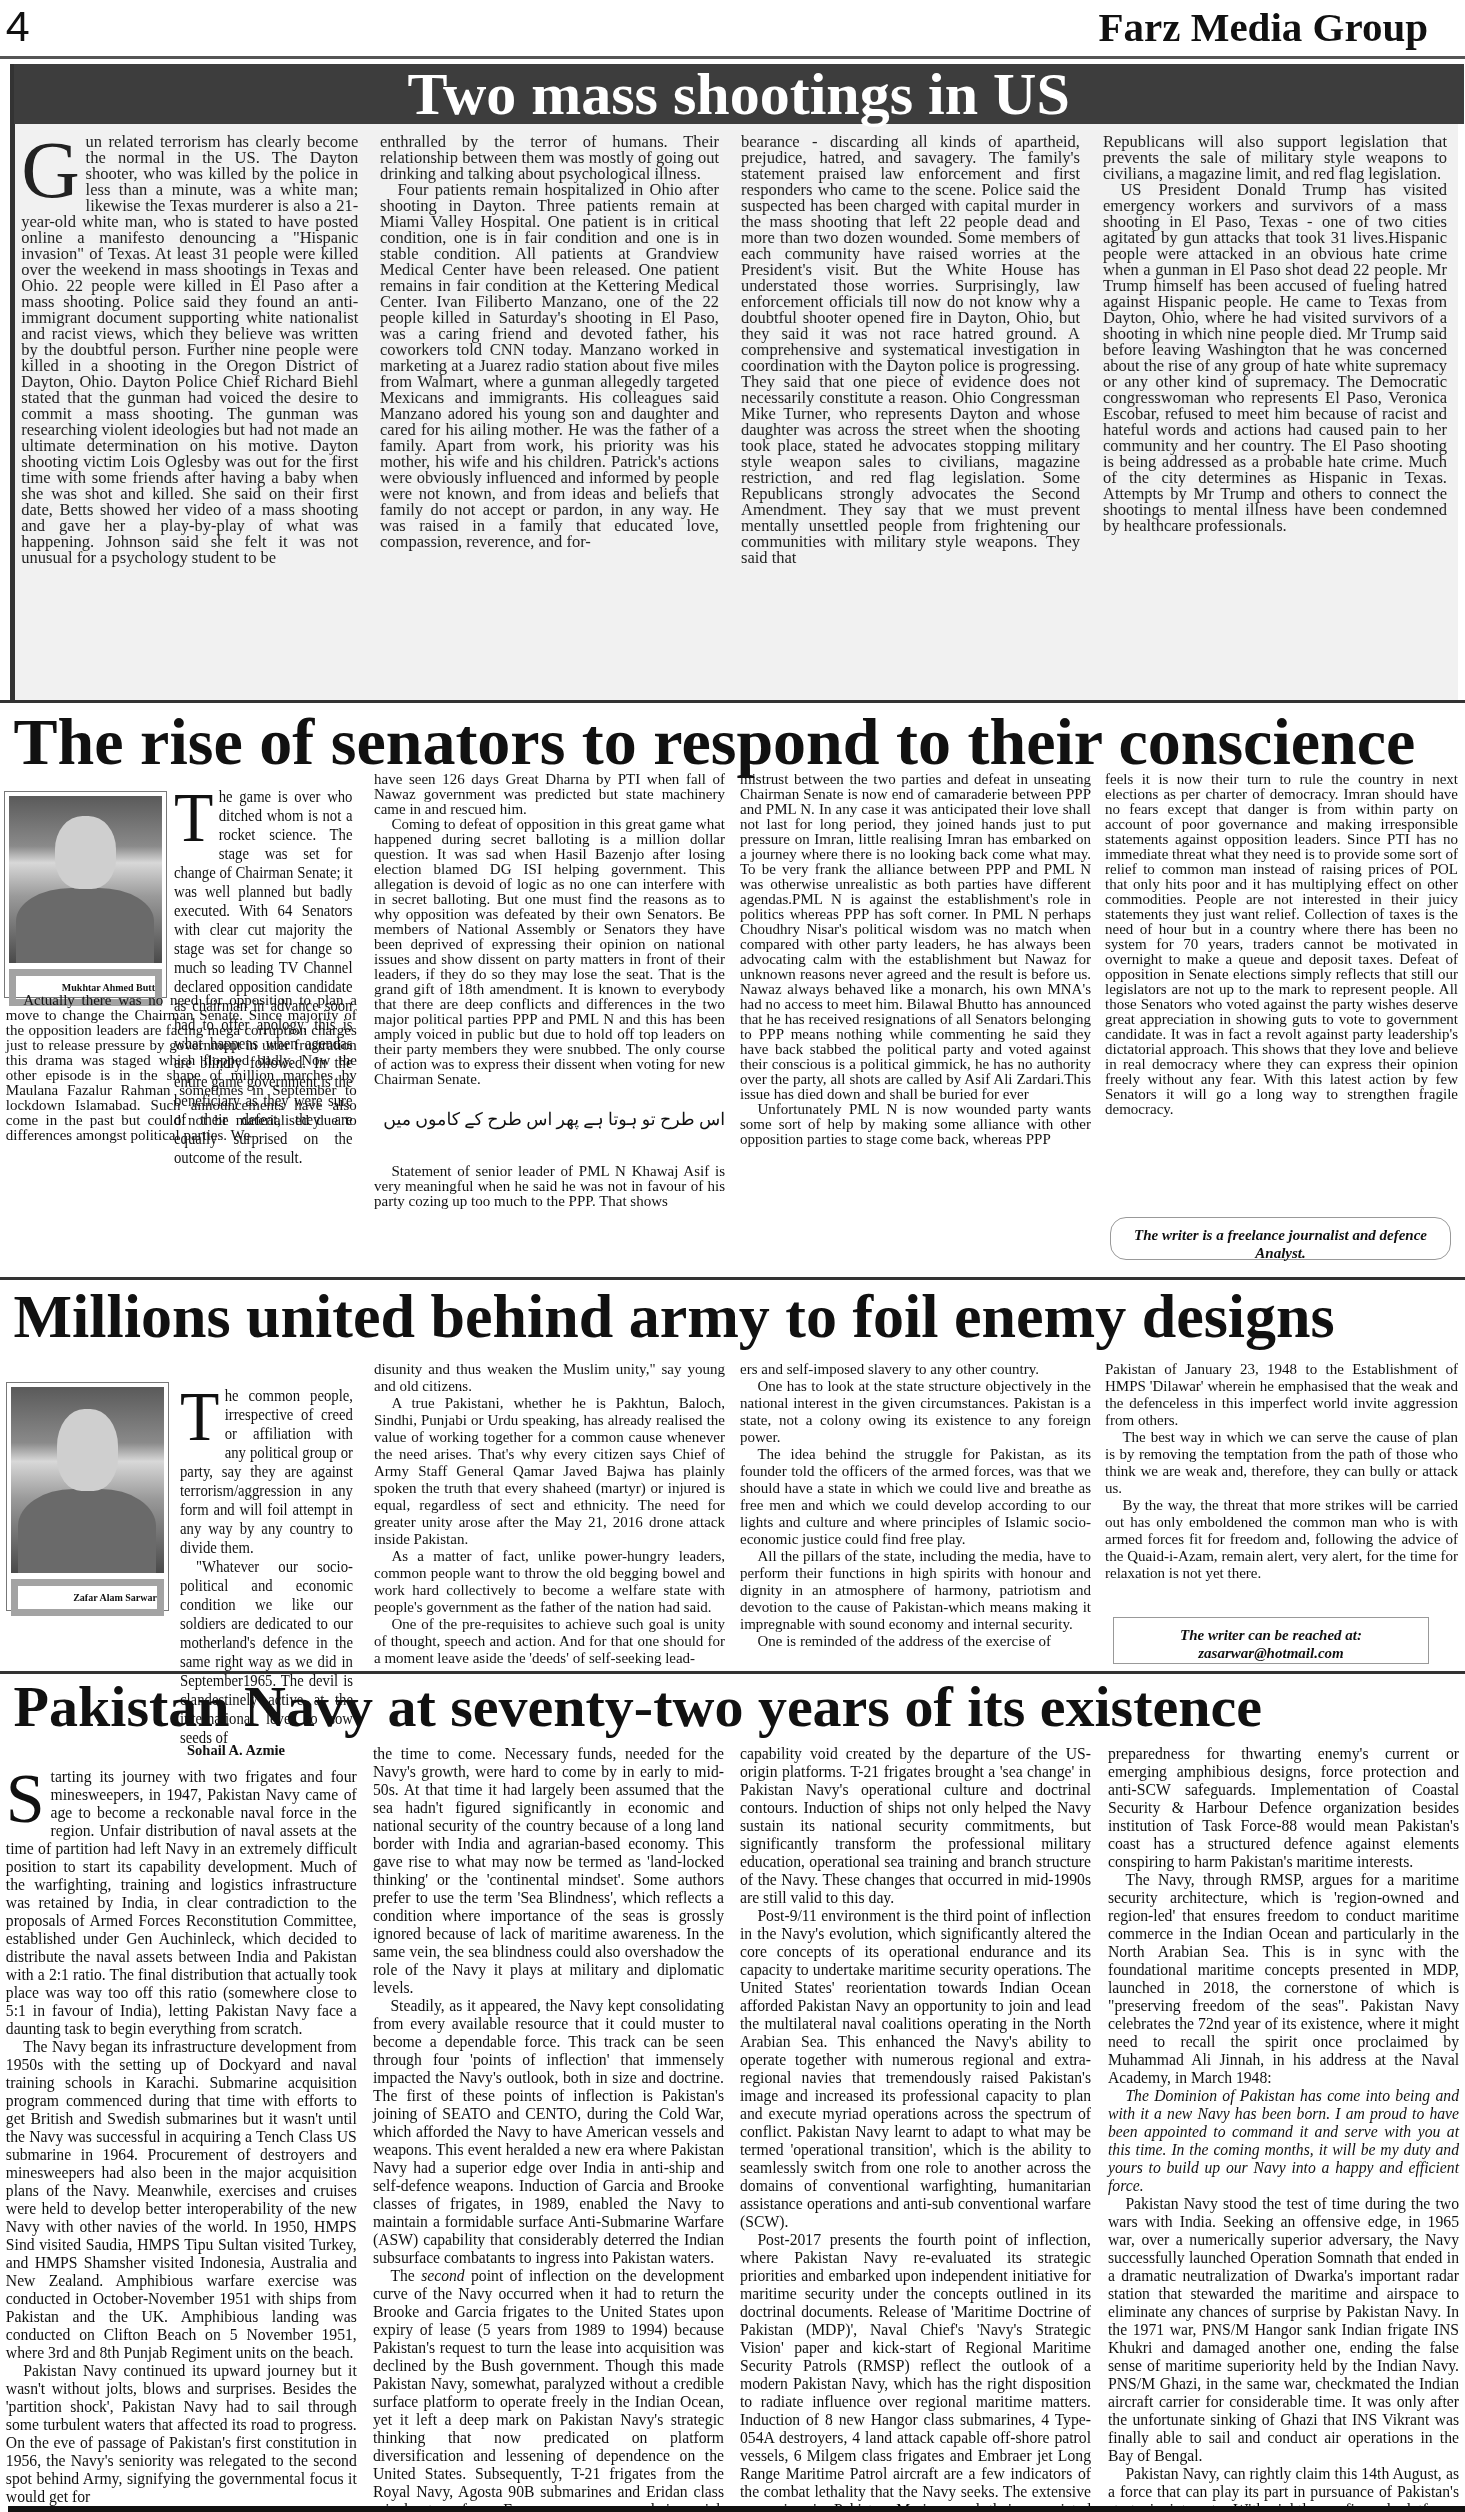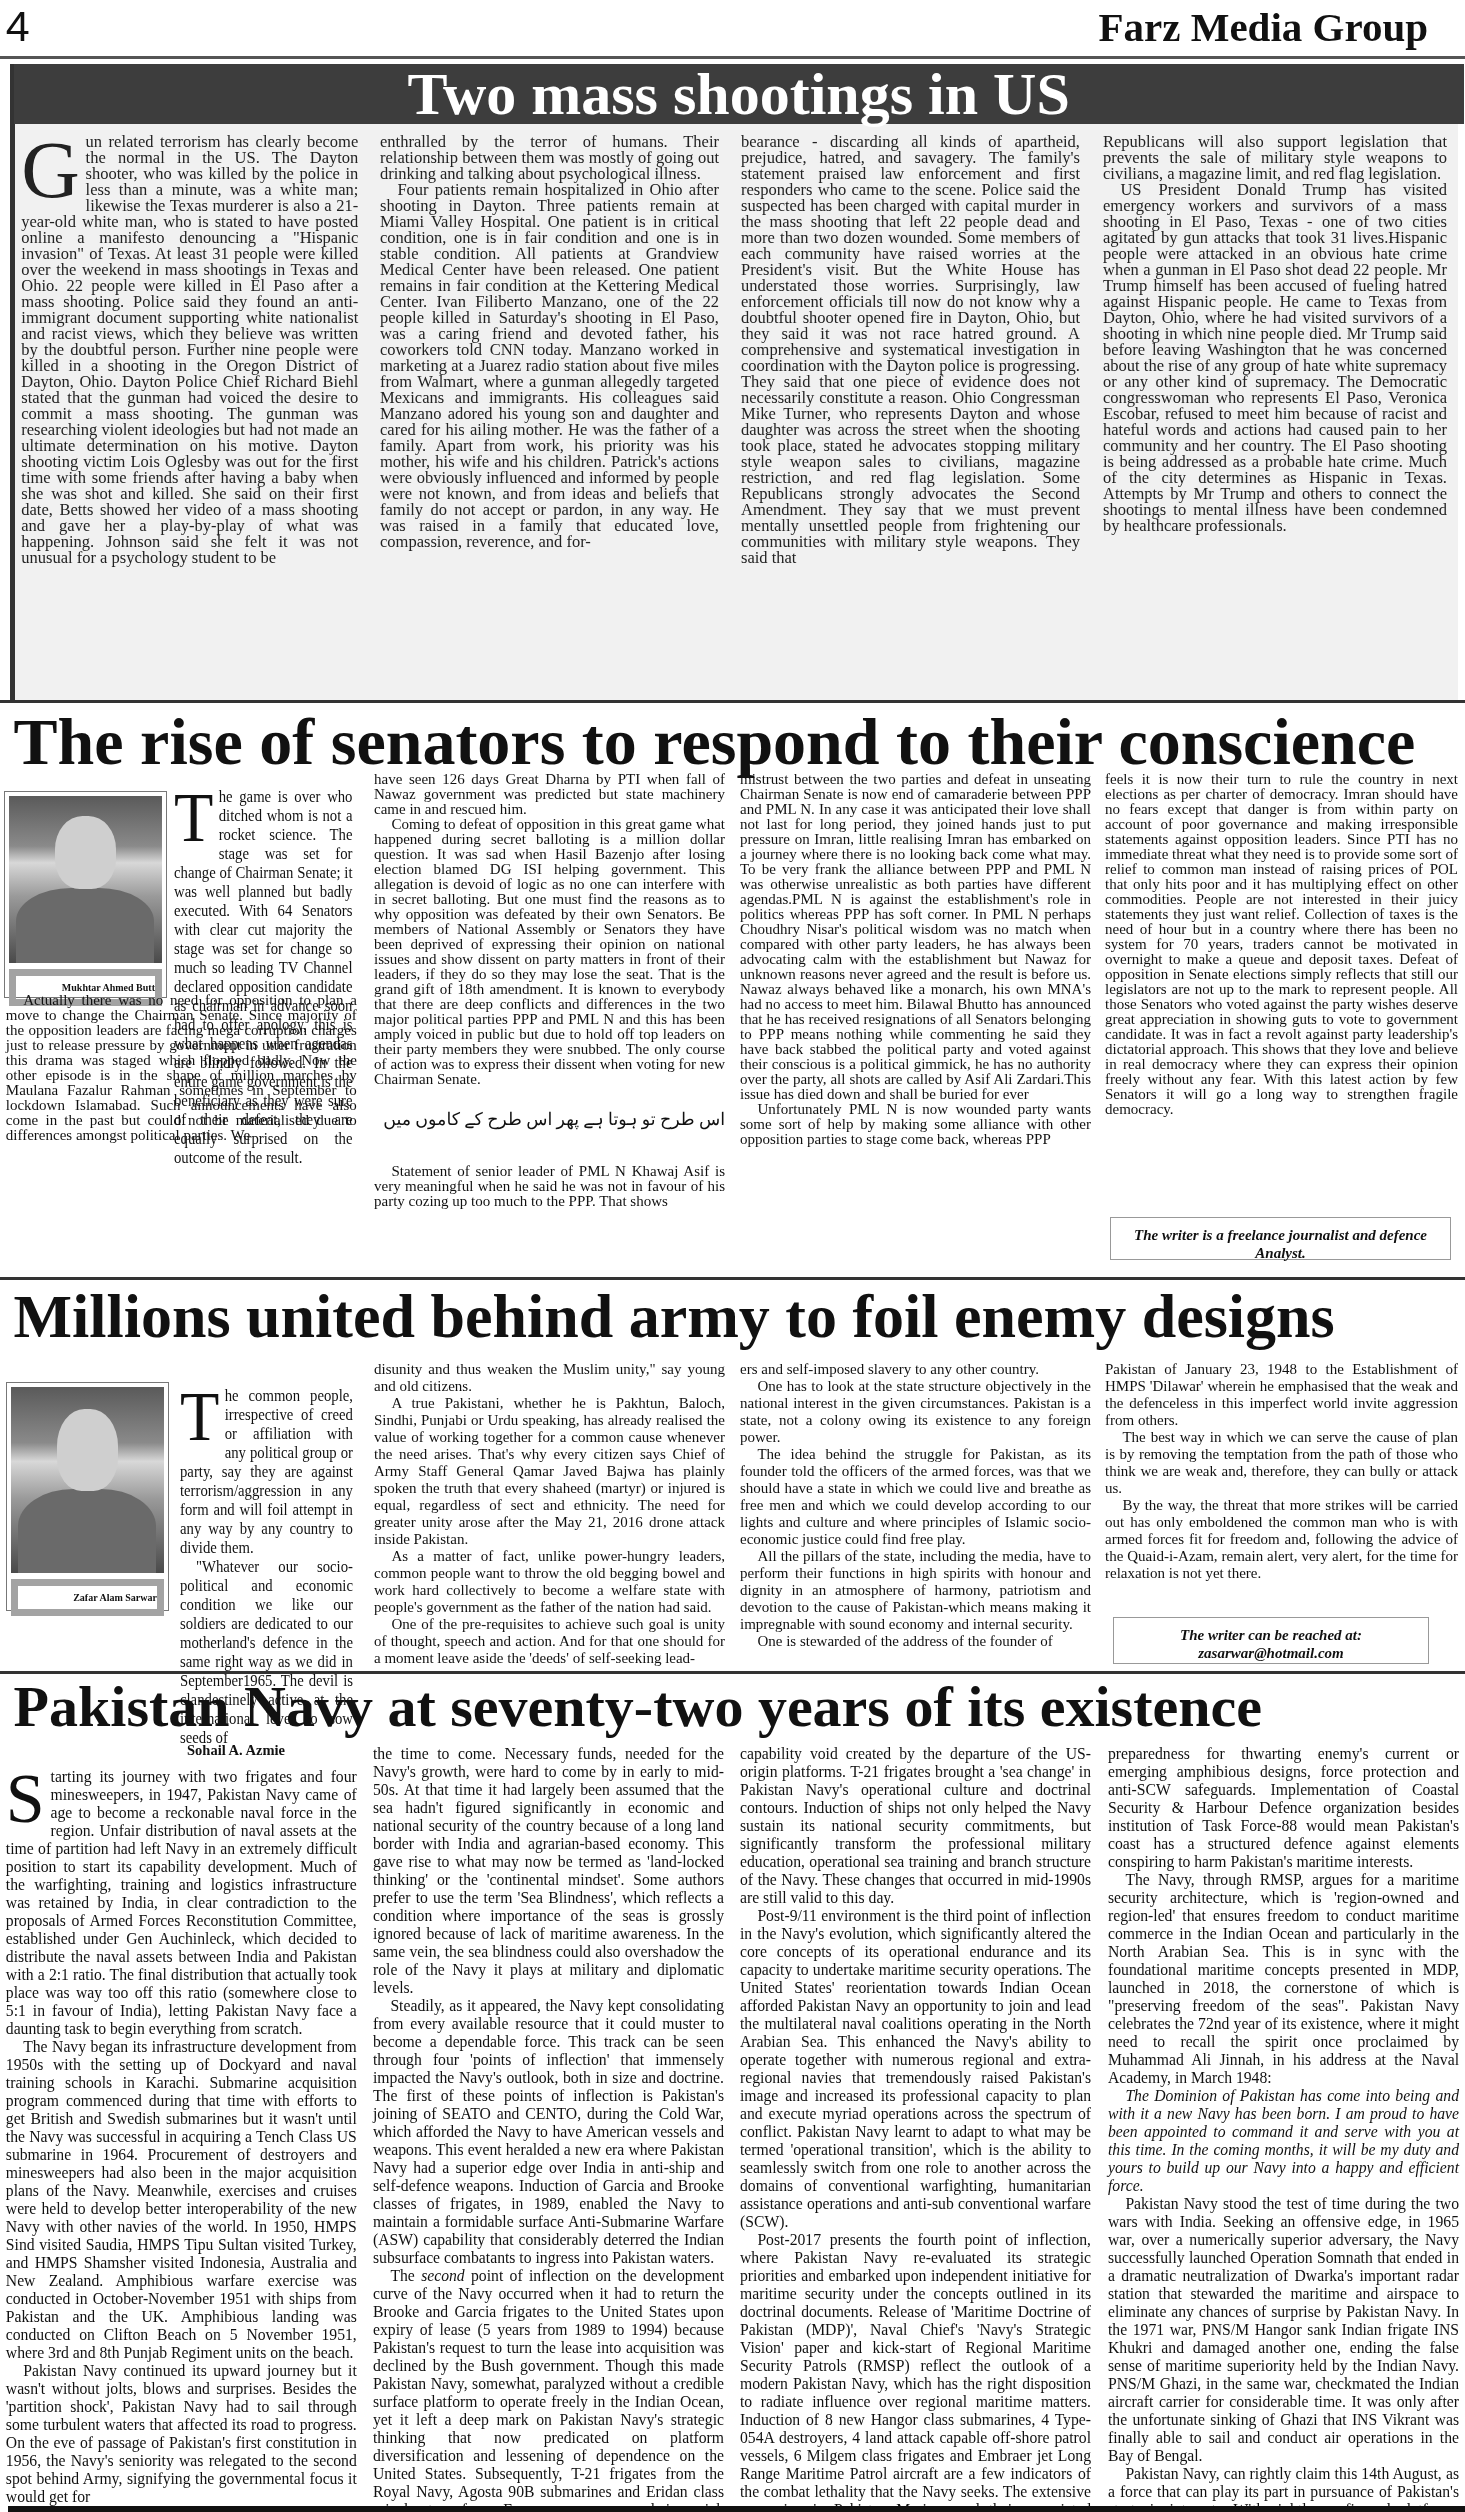--- a/index.html
+++ b/index.html
@@ -81,21 +81,21 @@
   <p class="urdu">اس طرح تو ہوتا ہے پھر اس طرح کے کاموں میں</p>
   <p>Statement of senior leader of PML N Khawaj Asif is very meaningful when he said he was not in favour of his party cozing up too much to the PPP. That shows</p>
 </div>
 <div class="col" style="left:740px;top:772px;width:351px;font-size:15px;line-height:15px;">
   <p class="first">mistrust between the two parties and defeat in unseating Chairman Senate is now end of camaraderie between PPP and PML N. In any case it was anticipated their love shall not last for long period, they joined hands just to put pressure on Imran, little realising Imran has embarked on a journey where there is no looking back come what may. To be very frank the alliance between PPP and PML N was otherwise unrealistic as both parties have different agendas.PML N is against the establishment's role in politics whereas PPP has soft corner. In PML N perhaps Choudhry Nisar's political wisdom was no match when compared with other party leaders, he has always been advocating calm with the establishment but Nawaz for unknown reasons never agreed and the result is before us. Nawaz always behaved like a monarch, his own MNA's had no access to meet him. Bilawal Bhutto has announced that he has received resignations of all Senators belonging to PPP means nothing while commenting he said they have back stabbed the political party and voted against their conscious is a political gimmick, he has no authority over the party, all shots are called by Asif Ali Zardari.This issue has died down and shall be buried for ever</p>
   <p>Unfortunately PML N is now wounded party wants some sort of help by making some alliance with other opposition parties to stage come back, whereas PPP</p>
 </div>
 <div class="col" style="left:1105px;top:772px;width:353px;font-size:15px;line-height:15px;">
   <p class="first">feels it is now their turn to rule the country in next elections as per charter of democracy. Imran should have no fears except that danger is from within party on account of poor governance and making irresponsible statements against opposition leaders. Since PTI has no immediate threat what they need is to provide some sort of relief to common man instead of raising prices of POL that only hits poor and it has multiplying effect on other commodities. People are not interested in their juicy statements they just want relief. Collection of taxes is the need of hour but in a country where there has been no system for 70 years, traders cannot be motivated in overnight to make a queue and deposit taxes. Defeat of opposition in Senate elections simply reflects that still our legislators are not up to the mark to represent people. All those Senators who voted against the party wishes deserve great appreciation in showing guts to vote to government candidate. It was in fact a revolt against party leadership's dictatorial approach. This shows that they love and believe in real democracy where they can express their opinion freely without any fear. With this latest action by few Senators it will go a long way to strengthen fragile democracy.</p>
 </div>
-<div class="note" style="left:1110px;top:1217px;width:341px;height:43px;">The writer is a freelance journalist and defence Analyst.</div>
+<div class="note" style="left:1110px;top:1217px;width:341px;height:43px;border-radius:16px;">The writer is a freelance journalist and defence Analyst.</div>
 <div class="rule" style="top:1277px;height:2.9px;background:#333;"></div>
 
 <div class="headline" style="top:1281px;font-size:62px;line-height:70px;">Millions united behind army to foil enemy designs</div>
 <div class="photo" style="left:5.8px;top:1382px;width:163px;height:229px;">
   <div class="img" style="height:186px;">
       <div class="body"></div>
       <div class="face"></div>
     </div>
   <div class="cap">Zafar Alam Sarwar</div>
 </div>
@@ -107,21 +107,21 @@
   <p class="first">disunity and thus weaken the Muslim unity," say young and old citizens.</p>
   <p>A true Pakistani, whether he is Pakhtun, Baloch, Sindhi, Punjabi or Urdu speaking, has already realised the value of working together for a common cause whenever the need arises. That's why every citizen says Chief of Army Staff General Qamar Javed Bajwa has plainly spoken the truth that every shaheed (martyr) or injured is equal, regardless of sect and ethnicity. The need for greater unity arose after the May 21, 2016 drone attack inside Pakistan.</p>
   <p>As a matter of fact, unlike power-hungry leaders, common people want to throw the old begging bowel and work hard collectively to become a welfare state with people's government as the father of the nation had said.</p>
   <p>One of the pre-requisites to achieve such goal is unity of thought, speech and action. And for that one should for a moment leave aside the 'deeds' of self-seeking lead-</p>
 </div>
 <div class="col" style="left:740px;top:1361px;width:351px;font-size:15px;line-height:17px;">
   <p class="first">ers and self-imposed slavery to any other country.</p>
   <p>One has to look at the state structure objectively in the national interest in the given circumstances. Pakistan is a state, not a colony owing its existence to any foreign power.</p>
   <p>The idea behind the struggle for Pakistan, as its founder told the officers of the armed forces, was that we should have a state in which we could live and breathe as free men and which we could develop according to our lights and culture and where principles of Islamic socio-economic justice could find free play.</p>
   <p>All the pillars of the state, including the media, have to perform their functions in high spirits with honour and dignity in an atmosphere of harmony, patriotism and devotion to the cause of Pakistan-which means making it impregnable with sound economy and internal security.</p>
-  <p>One is stewarded of the address of the founder of</p>
+  <p>One is reminded of the address of the exercise of</p>
 </div>
 <div class="col" style="left:1105px;top:1361px;width:353px;font-size:15px;line-height:17px;">
   <p class="first">Pakistan of January 23, 1948 to the Establishment of HMPS 'Dilawar' wherein he emphasised that the weak and the defenceless in this imperfect world invite aggression from others.</p>
   <p>The best way in which we can serve the cause of plan is by removing the temptation from the path of those who think we are weak and, therefore, they can bully or attack us.</p>
   <p>By the way, the threat that more strikes will be carried out has only emboldened the common man who is with armed forces fit for freedom and, following the advice of the Quaid-i-Azam, remain alert, very alert, for the time for relaxation is not yet there.</p>
 </div>
 <div class="note" style="left:1113px;top:1617px;width:316px;height:47px;">
   <div>The writer can be reached at:</div>
   <div>zasarwar@hotmail.com</div>
 </div>

